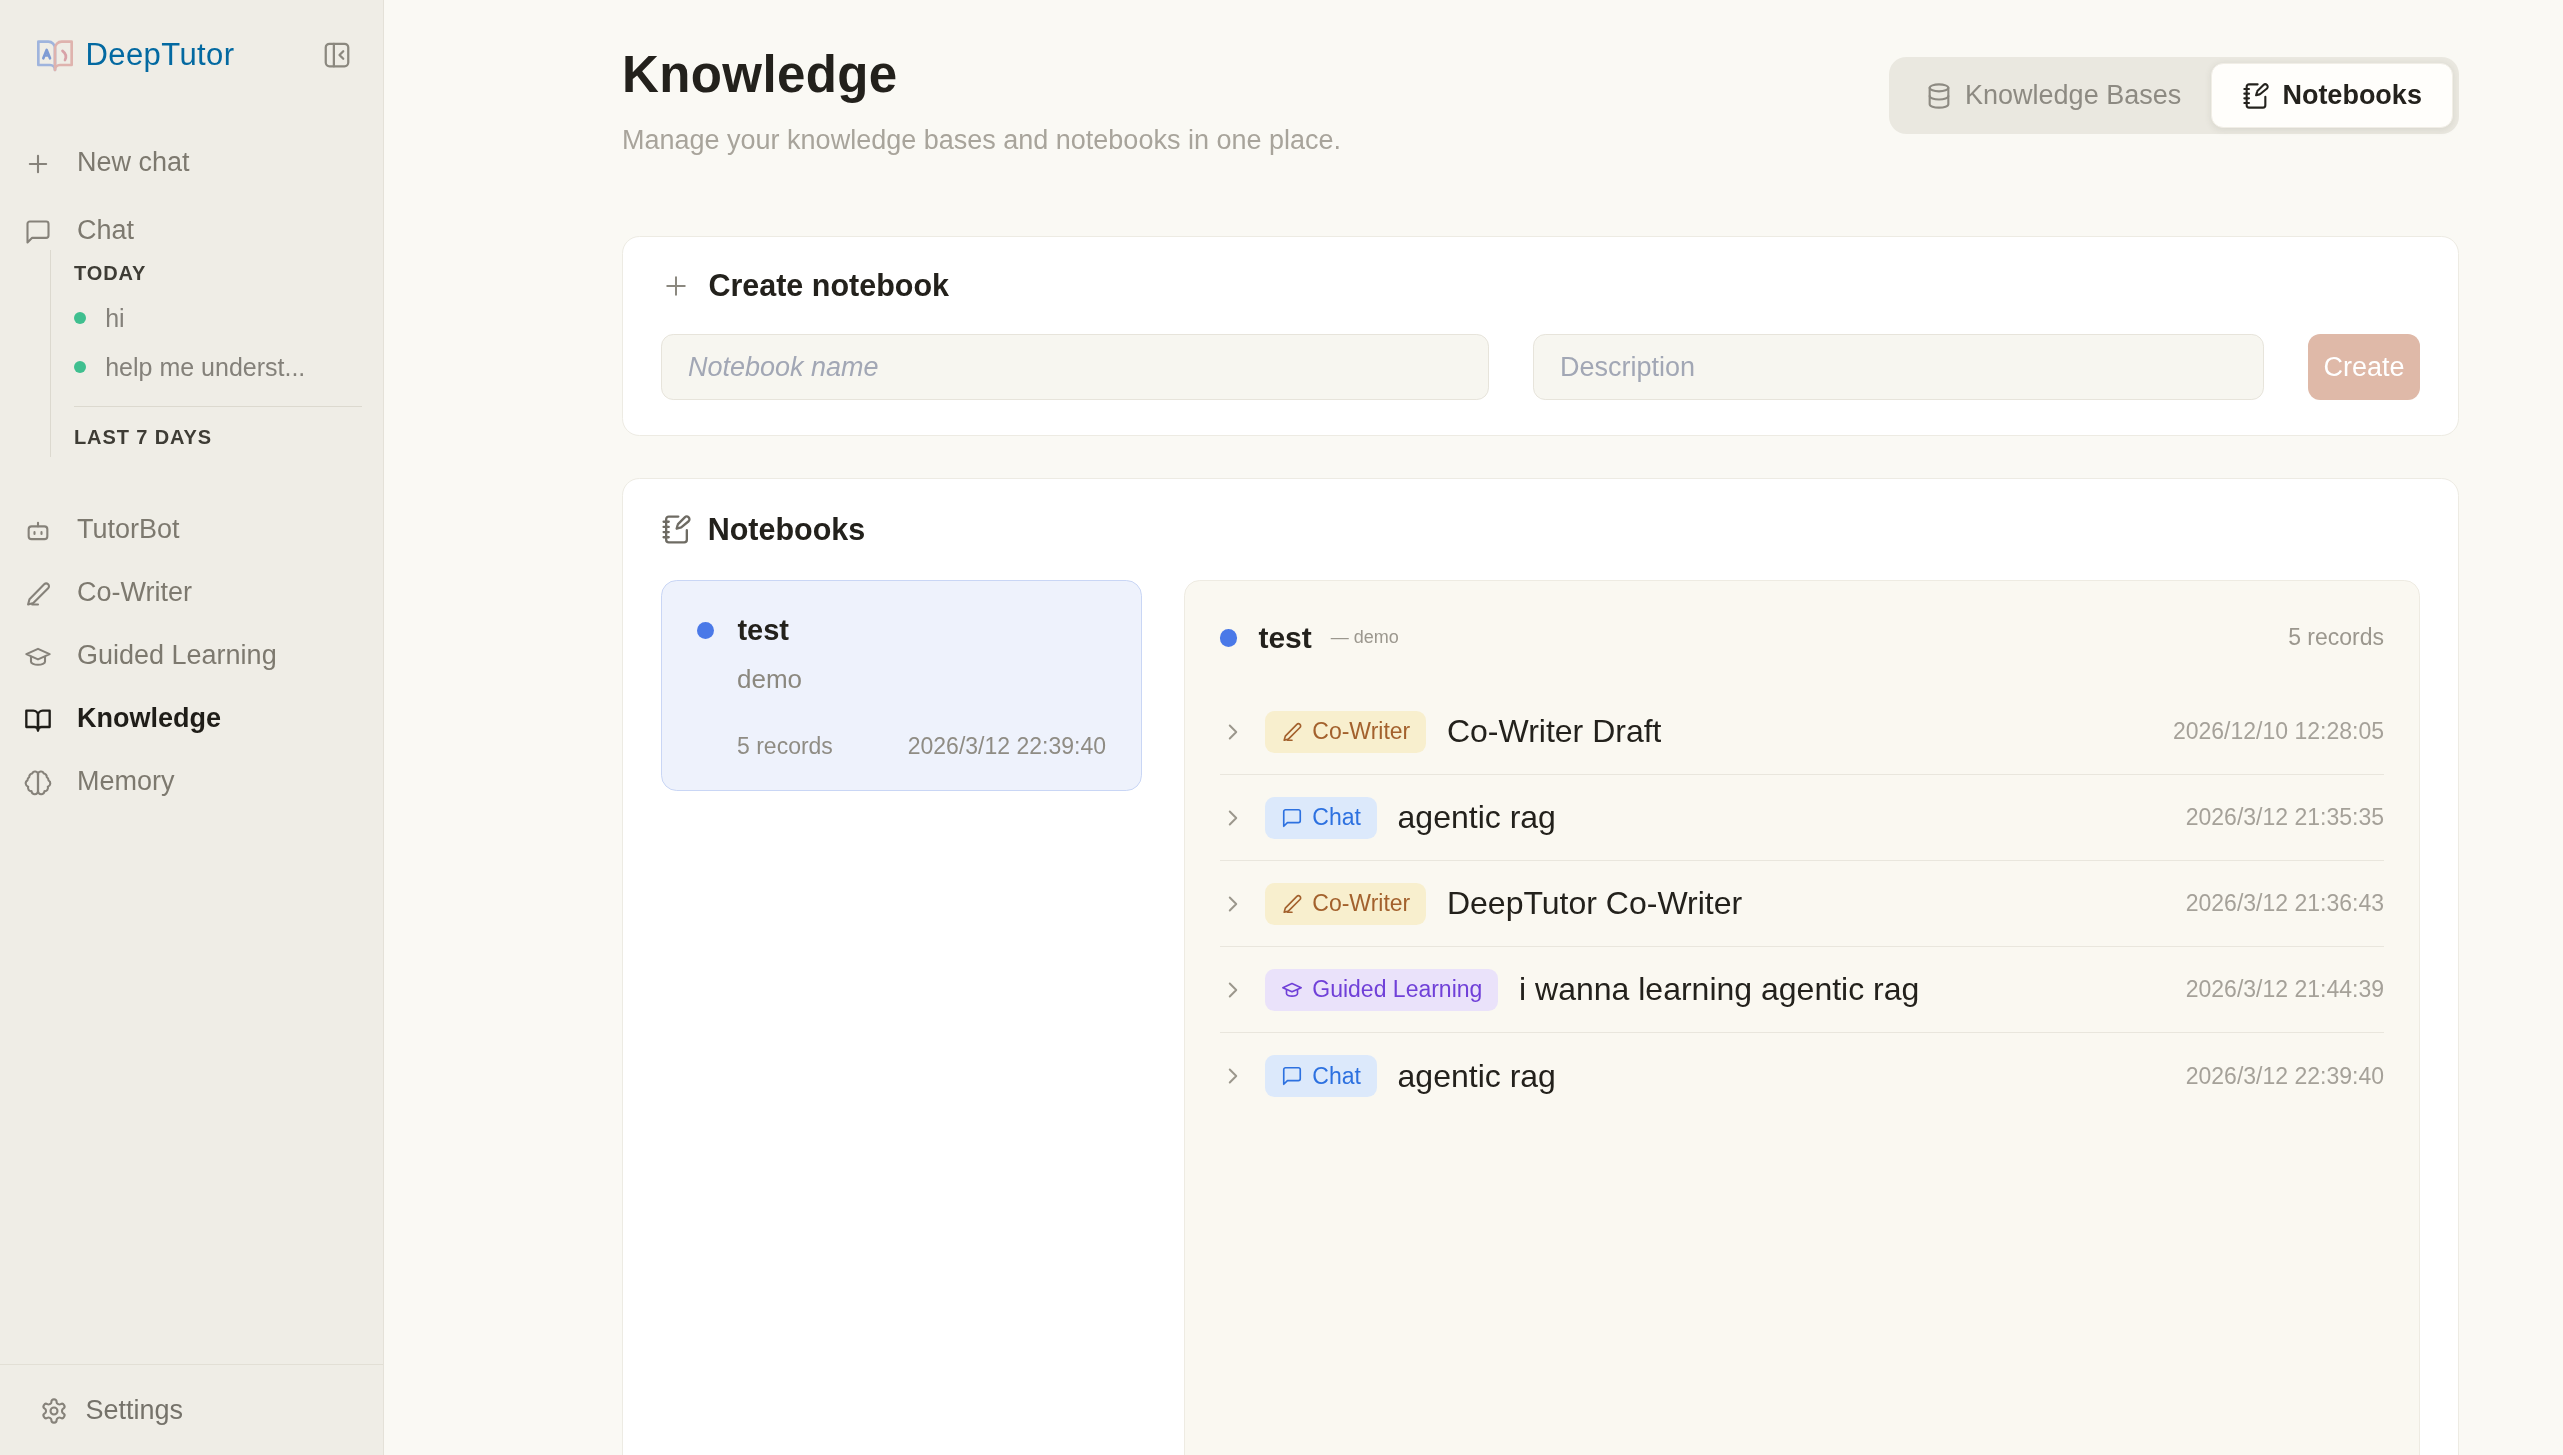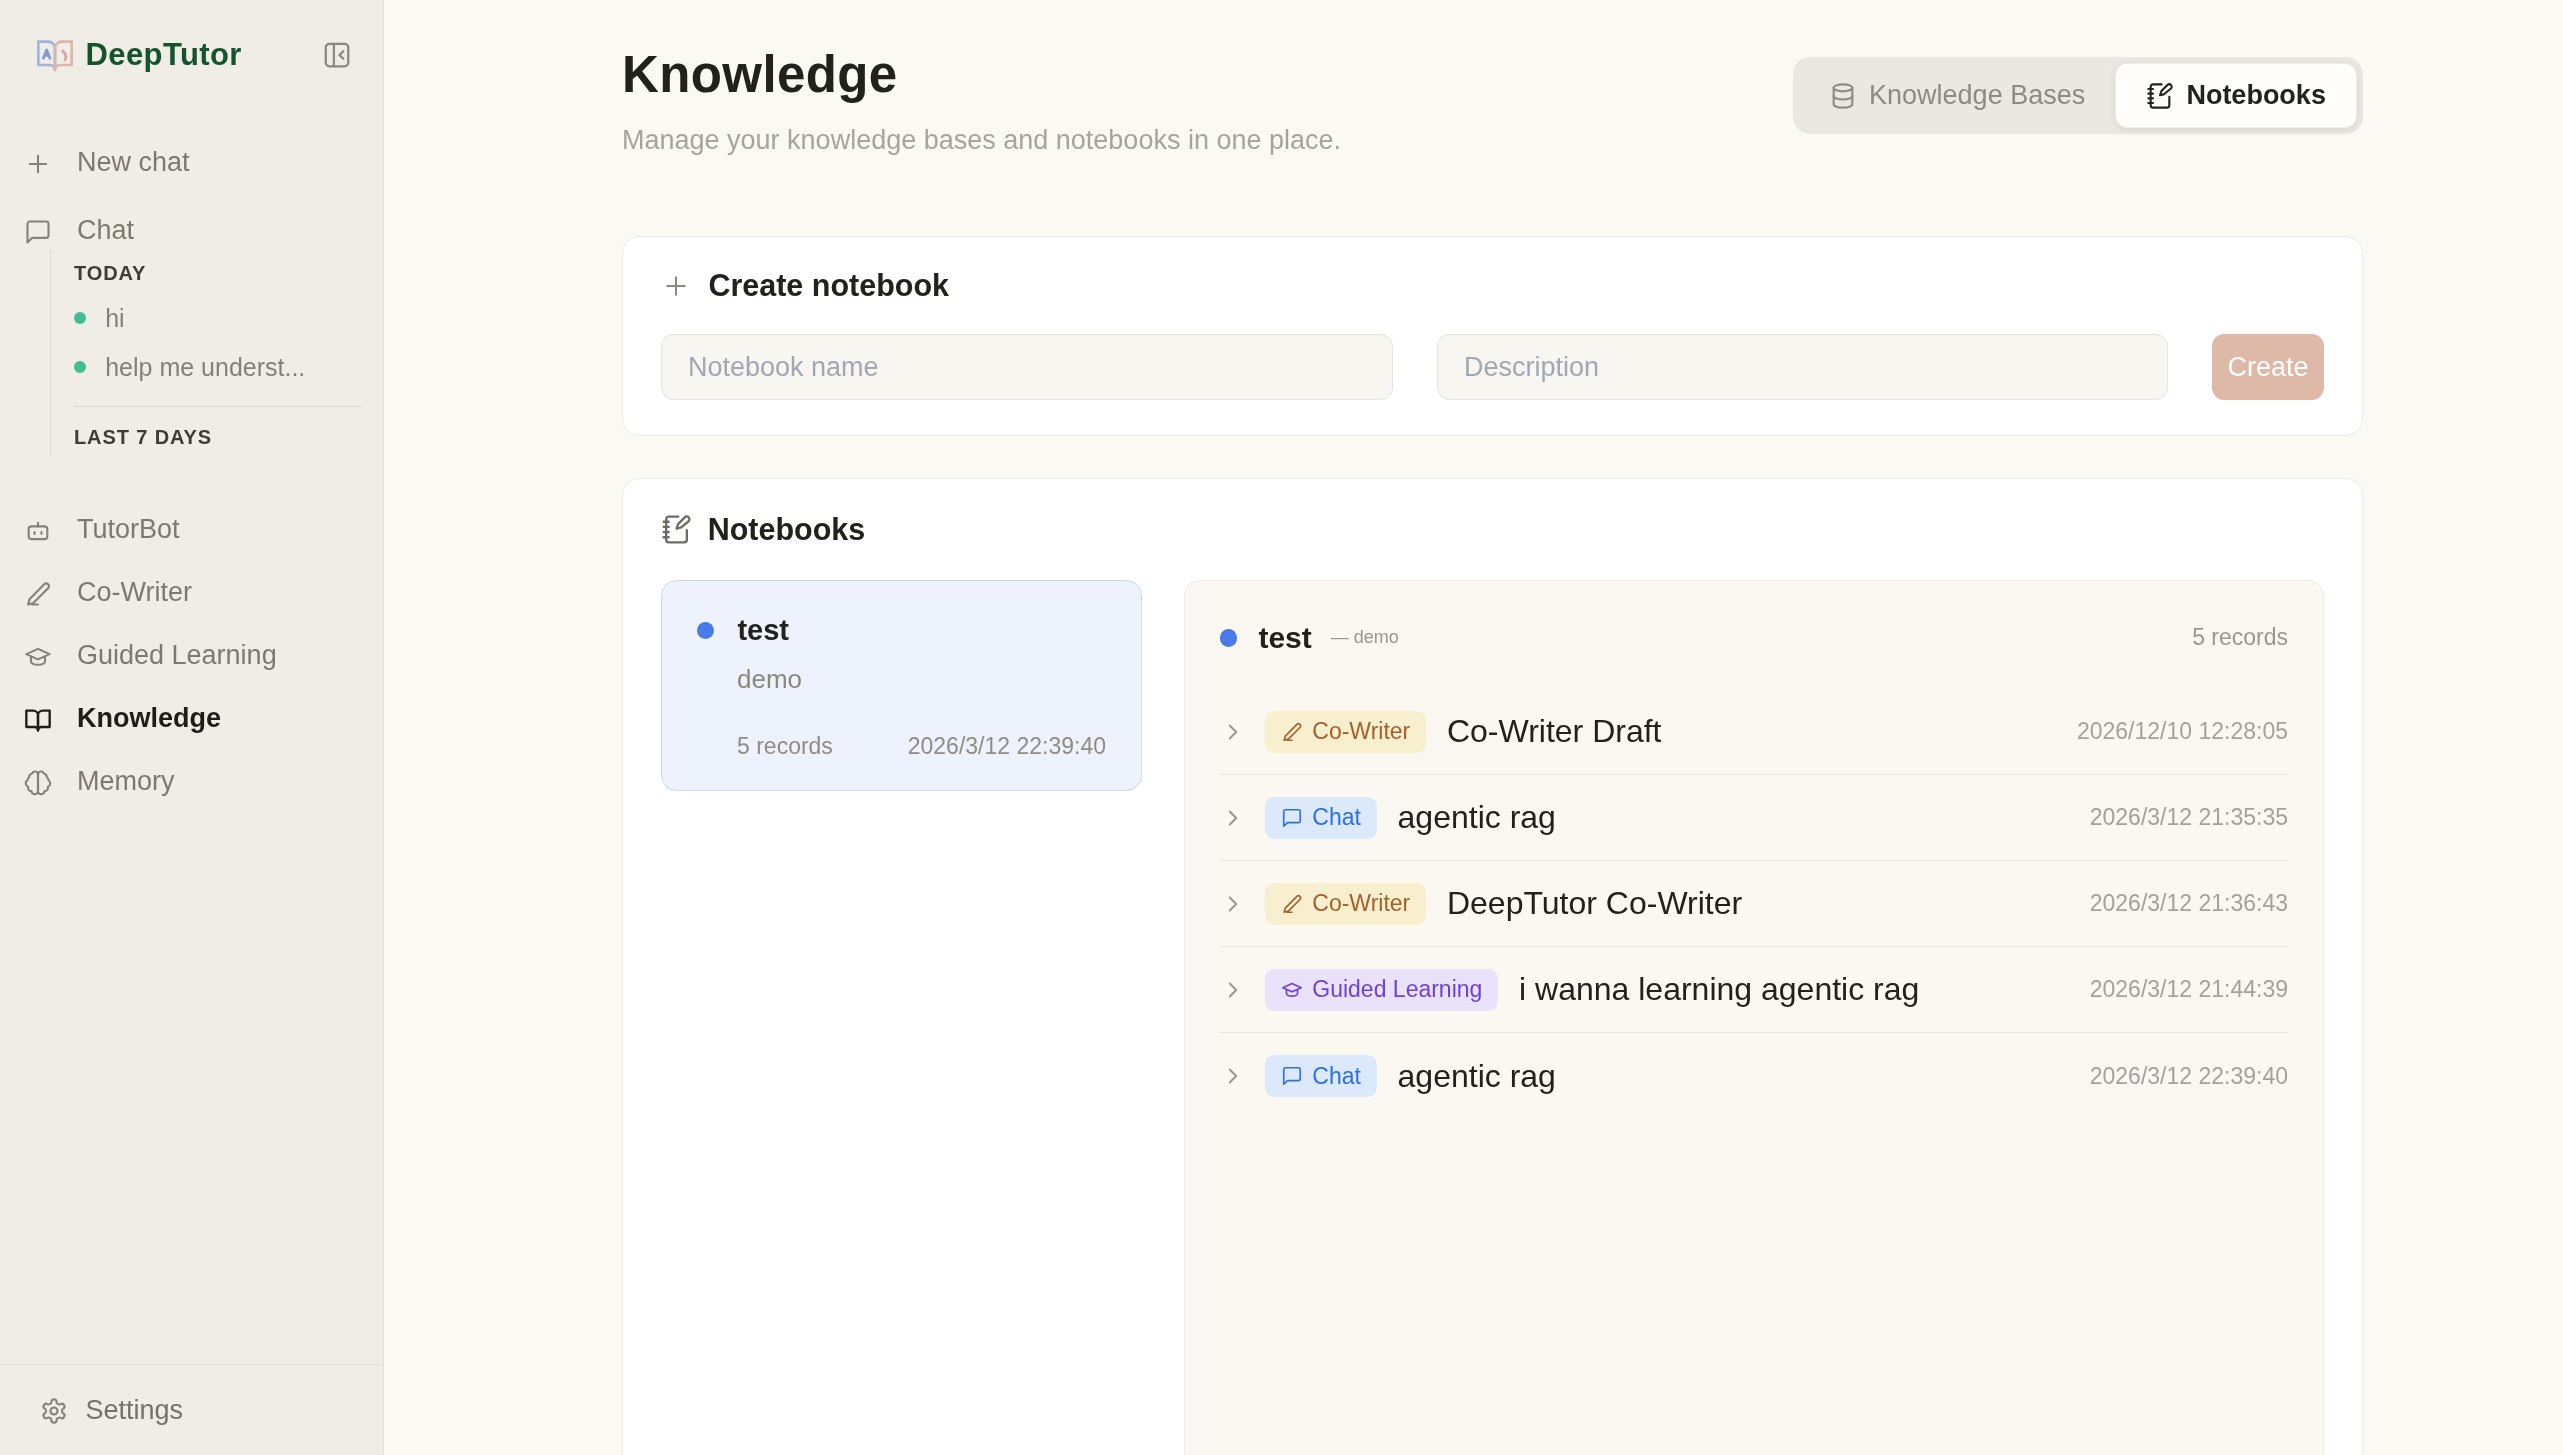--- a/index.html
+++ b/index.html
@@ -13,21 +13,21 @@
   
   .sidebar {
     width:384px; min-width:384px; height:100%;
     background:#efede6; border-right:0.9px solid #e4e1d8;
     display:flex; flex-direction:column;
   }
   .brand-row {
     display:flex; align-items:center; margin:35px 31px 0 35px;
   }
   .brand-logo { width:40px; height:40px; margin-right:10.5px; }
-  .brand-name { font-size:31px; font-weight:700; color:#14532d; letter-spacing:0.4px; }
+  .brand-name { font-size:31px; font-weight:400; color:#0369a1; letter-spacing:0.4px; }
   .collapse-btn { margin-left:auto; color:#8b887f; cursor:pointer; display:flex; }
 
   .side-item {
     display:flex; align-items:flex-end; gap:25px;
     padding-left:24px; height:63px; color:#7d796f; font-size:27px; cursor:pointer;
   }
   .side-item .ico { width:28px; height:28px; display:flex; color:#86827a; }
   .side-item.active { color:#1f1d18; font-weight:700; }
   .side-item.active .ico { color:#1f1d18; }
   .newchat-row { margin-top:40px; }
@@ -84,21 +84,21 @@
   .create-card { margin-top:80px; padding:31px 38px 35px; }
   .create-head { display:flex; align-items:center; gap:17.4px; font-size:30.5px; font-weight:600; color:#23211c; }
   .create-head .ico { width:30px; height:30px; display:flex; color:#8b887f; }
   .create-form { display:flex; gap:44px; margin-top:31px; }
   .inp {
     height:66px; background:#f7f6f0; border:0.9px solid #e7e4db; border-radius:12.2px;
     font-size:27px; color:#3b3933; padding:0 26px; outline:none;
     font-family:"Liberation Sans","DejaVu Sans",sans-serif;
   }
   .inp::placeholder { color:#a2a7b5; }
-  .inp-name { width:732px; }
+  .inp-name { width:828px;font-style:italic; }
   .inp-desc { width:731px; }
   .create-btn {
     margin-left:auto; width:112px; height:66px; border:none; border-radius:12.2px;
     background:#dfb9a8; color:#ffffff; font-size:27px; cursor:pointer;
     font-family:"Liberation Sans","DejaVu Sans",sans-serif;
   }
 
   .nb-card { margin-top:42px; padding:33px 38px; height:1064px; }
   .nb-head { display:flex; align-items:center; gap:15.7px; font-size:30.5px; font-weight:600; color:#23211c; }
   .nb-head .ico { width:31px; height:31px; display:flex; color:#6e6b63; }

